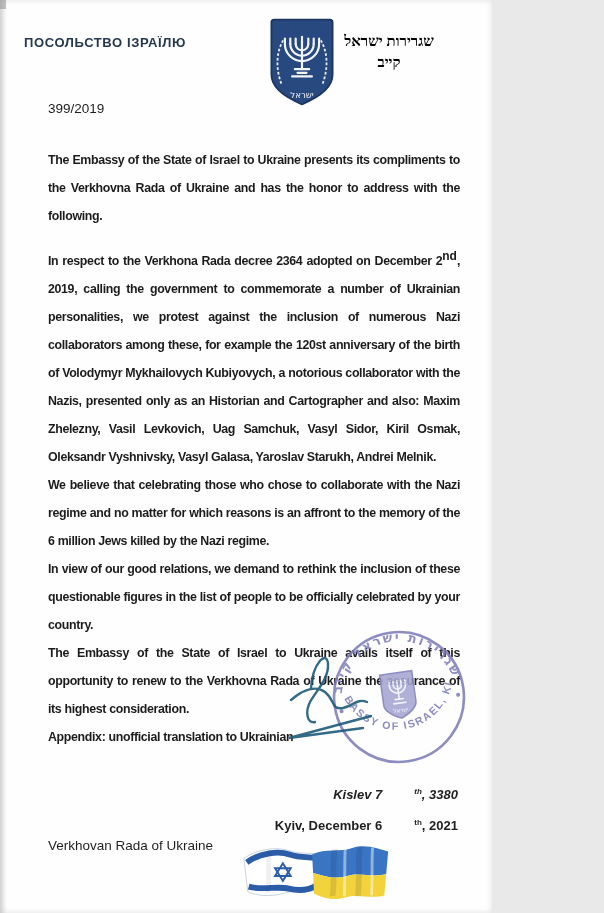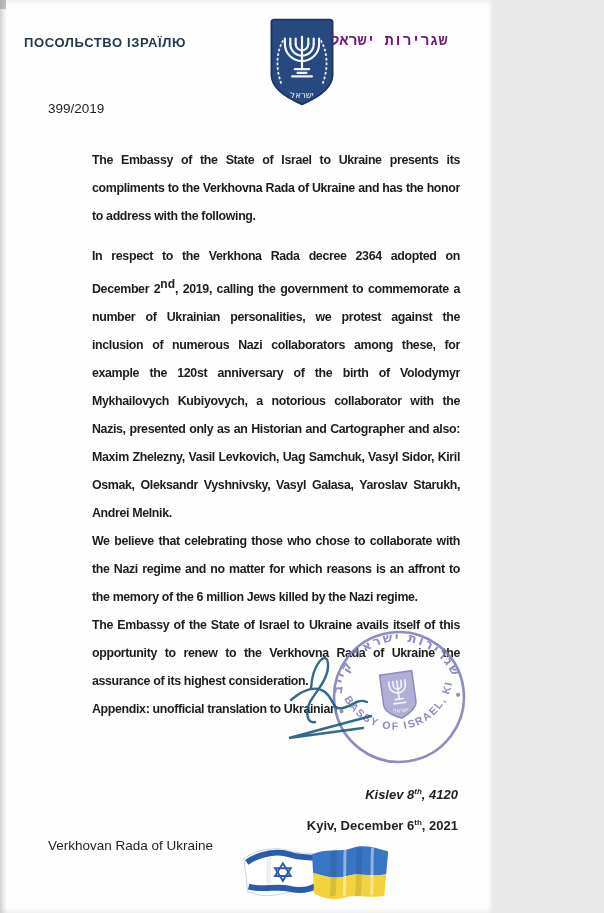--- a/index.html
+++ b/index.html
@@ -5,39 +5,39 @@
   html,body{margin:0;padding:0;background:#e9e9e9;}
   .page{
     position:relative;width:492px;height:913px;background:#fefefe;
     font-family:"Liberation Sans",sans-serif;color:#1f1f1f;overflow:hidden;
     box-shadow:inset 0 0 6px rgba(0,0,0,.12);
   }
   
   .hdr-left{position:absolute;left:20px;top:33px;width:170px;text-align:center;
     color:#25384f;font-weight:bold;font-size:13px;line-height:20px;letter-spacing:.6px;}
   .hdr-right{position:absolute;right:18px;top:31px;width:170px;text-align:center;
-    color:#701a75;font-weight:bold;font-size:15px;line-height:21px;
-    font-family:Liberation Mono, monospace;direction:rtl;}
+    color:#000000;font-weight:bold;font-size:15px;line-height:21px;
+    font-family:Liberation Serif, serif;direction:rtl;}
   .emblem{position:absolute;left:266px;top:16px;width:72px;height:92px;}
   .refnum{position:absolute;left:48px;top:101px;font-weight:normal;font-size:13.5px;}
   
   .letter-body{position:absolute;left:48px;right:32px;top:146px;
     font-size:12.4px;font-weight:bold;letter-spacing:-0.35px;
-    line-height:28px;text-align:justify;color:#1c1c1c;margin-left:44px;}
+    line-height:28px;text-align:justify;color:#1c1c1c;}
   .letter-body p{margin:0;}
   .letter-body p.gap-after{margin-bottom:12px;}
   .letter-body sup{font-size:12px;letter-spacing:0;}
   
   .stamp{position:absolute;left:328px;top:626px;width:142px;height:142px;}
   .signature{position:absolute;left:276px;top:642px;width:122px;height:120px;}
   
   .date-block{position:absolute;right:34px;top:778px;text-align:right;
     font-size:13px;font-weight:bold;line-height:28px;}
   .date-hebrew{font-style:italic;}
-  .date-block sup{font-size:8px;}
+  .date-block sup{font-size:8px;padding-left:32px;}
   
   .addressee{position:absolute;left:48px;top:838px;font-weight:normal;font-size:13.5px;}
   .flags{position:absolute;left:238px;top:840px;width:156px;height:68px;}
   .edge-smudge{position:absolute;left:0;top:0;width:7px;height:913px;
     background:linear-gradient(90deg,rgba(120,120,120,.25),rgba(120,120,120,0));}
   .corner-mark{position:absolute;left:0;top:0;width:6px;height:9px;background:#9a9a9a;opacity:.6;}
 </style>
 </head>
 <body>
 
@@ -63,28 +63,30 @@
         <path d="M-19,-14 A19,19 0 0 0 19,-14"></path>
         <path d="M-19,-14 V-20 M-13,-14 V-20 M-7,-14 V-20 M7,-14 V-20 M13,-14 V-20 M19,-14 V-20"></path>
         <path d="M-8,14 H8 M-5,18 H5 M-11,22 H11"></path>
       </g>
       <text x="40" y="90" text-anchor="middle" font-size="9.5" fill="#f2f4f8" font-family="DejaVu Sans, sans-serif">ישראל</text>
     </svg>
   </div>
 
   <div class="hdr-right">
     <div>שגרירות ישראל</div>
+    <div>קייב</div>
   </div>
 
   <div class="refnum">399/2019</div>
 
   <div class="letter-body">
     <p class="gap-after"><span>The Embassy of the State of Israel to Ukraine presents its compliments to the Verkhovna Rada of Ukraine and has the honor to address with the following.</span></p>
     <p><span>In respect to the Verkhona Rada decree 2364 adopted on December 2</span><sup>nd</sup><span>, 2019, calling the government to commemorate a number of Ukrainian personalities, we protest against the inclusion of numerous Nazi collaborators among these, for example the 120st anniversary of the birth of Volodymyr Mykhailovych Kubiyovych, a notorious collaborator with the Nazis, presented only as an Historian and Cartographer and also: Maxim Zhelezny, Vasil Levkovich, Uag Samchuk, Vasyl Sidor, Kiril Osmak, Oleksandr Vyshnivsky, Vasyl Galasa, Yaroslav Starukh, Andrei Melnik.</span></p>
     <p><span>We believe that celebrating those who chose to collaborate with the Nazi regime and no matter for which reasons is an affront to the memory of the 6 million Jews killed by the Nazi regime.</span></p>
+    <p><span>In view of our good relations, we demand to rethink the inclusion of these questionable figures in the list of people to be officially celebrated by your country.</span></p>
     <p><span>The Embassy of the State of Israel to Ukraine avails itself of this opportunity to renew to the Verkhovna Rada of Ukraine the assurance of its highest consideration.</span></p>
     <p><span>Appendix: unofficial translation to Ukrainian</span></p>
   </div>
 
   <div class="stamp">
     <svg width="142" height="142" viewBox="0 0 140 140">
       <g transform="rotate(-8 70 70)" opacity="0.88">
         <circle cx="70" cy="70" r="64" fill="none" stroke="#7e7eba" stroke-width="2.6"></circle>
         <defs>
           <path id="stampTop" d="M 13,72 A 57,57 0 0 1 127,72"></path>
@@ -118,21 +120,21 @@
     <svg width="122" height="120" viewBox="0 0 120 120">
       <g stroke="#1e5a78" stroke-width="2.4" fill="none" stroke-linecap="round" opacity="0.9">
         <path d="M34,46 C36,20 50,8 51,22 C52,36 40,48 33,60 C28,70 30,82 38,80"></path>
         <path d="M14,58 C28,46 40,44 48,50 C58,58 54,68 66,66 C76,64 80,56 90,60"></path>
         <path d="M94,74 L12,96 L86,86"></path>
       </g>
     </svg>
   </div>
 
   <div class="date-block">
-    <div class="date-hebrew"><span>Kislev 8</span><sup>th</sup><span>, 4120</span></div>
+    <div class="date-hebrew"><span>Kislev 7</span><sup>th</sup><span>, 3380</span></div>
     <div><span>Kyiv, December 6</span><sup>th</sup><span>, 2021</span></div>
   </div>
 
   <div class="addressee">Verkhovan Rada of Ukraine</div>
 
   <div class="flags">
     <svg width="156" height="68" viewBox="0 0 160 68">
 
       <g>
         <path d="M6,18 C20,8 40,6 52,10 C64,14 76,12 86,14 L84,50 C72,54 58,50 46,54 C32,58 18,56 10,52 Z" fill="#ffffff" stroke="#b9c6da" stroke-width="0.8"></path>

